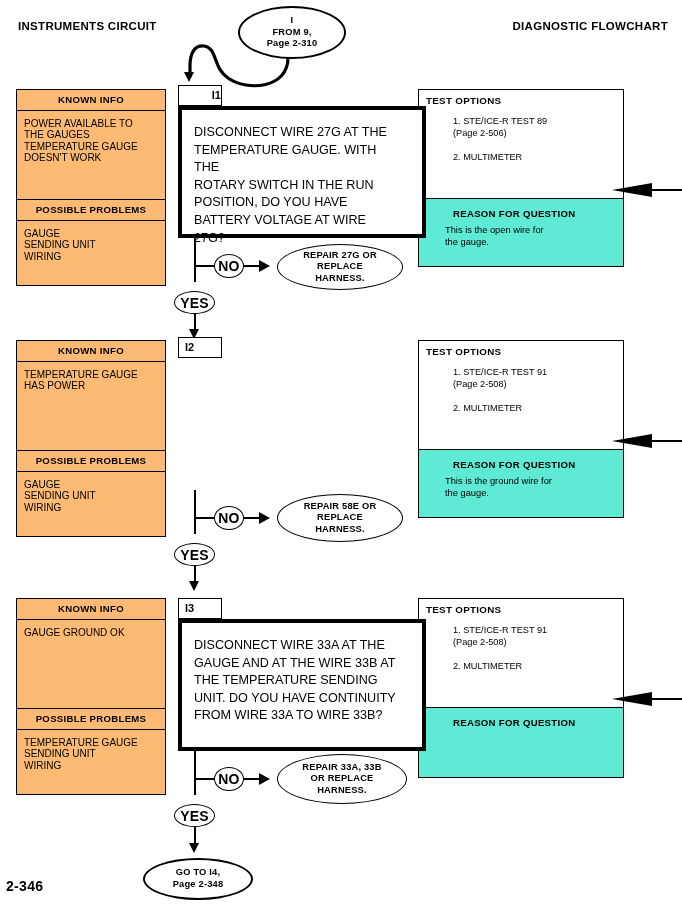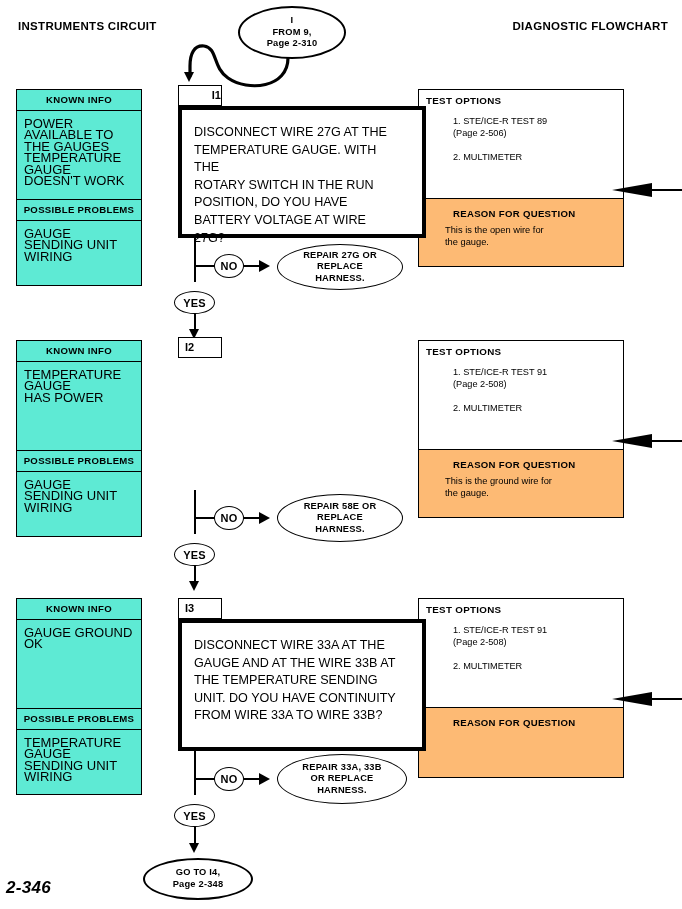--- a/index.html
+++ b/index.html
@@ -28,46 +28,45 @@
     letter-spacing: 0.3px;
     white-space: nowrap;
   }
   #hdr-left  { left: 18px;  top: 20px; }
   #hdr-right { right: 14px; top: 20px; }
 
   #page-number {
     position: absolute;
     left: 6px;
     top: 878px;
-    font-size: 17px;
+    font-size: 14px;
     font-weight: bold;
     letter-spacing: 0.3px;
-    font-style: italic;
   }
 
   
   .info-col {
     position: absolute;
     left: 16px;
-    width: 126px;
+    width: 150px;
     border: 1.3px solid #000;
     box-sizing: border-box;
-    background: #5eead4;
+    background: #fdba74;
   }
   .info-title {
     text-align: center;
     font-size: 9.6px;
     font-weight: bold;
     letter-spacing: 0.3px;
     padding: 4px 2px 5px 2px;
     border-bottom: 1.3px solid #000;
     box-sizing: border-box;
   }
   .info-body {
-    font-size: 13px;
+    font-size: 10px;
     line-height: 11.4px;
     padding: 7px 6px 6px 7px;
     box-sizing: border-box;
     white-space: pre-line;
   }
   .info-sep { border-top: 1.3px solid #000; }
 
   
   .q-tab {
     position: absolute;
@@ -114,21 +113,21 @@
     font-size: 9.2px;
     line-height: 12px;
     padding: 9px 6px 0 34px;
     white-space: pre-line;
   }
   .reason-box {
     position: absolute;
     border: 1.2px solid #000;
     border-top: none;
     box-sizing: border-box;
-    background: #fdba74;
+    background: #5eead4;
     z-index: 2;
   }
   .reason-title {
     font-size: 9.6px;
     font-weight: bold;
     letter-spacing: 0.3px;
     padding: 9px 0 0 34px;
   }
   .reason-body {
     font-size: 9.3px;
@@ -165,21 +164,21 @@
     box-sizing: border-box;
     border: 1.6px solid #000;
     border-radius: 50%;
     background: #fff;
     display: flex;
     align-items: center;
     justify-content: center;
     z-index: 8;
   }
   .tag span {
-    font-size: 11px;
+    font-size: 14px;
     font-weight: bold;
     letter-spacing: 0.2px;
   }
   .tag-no  { width: 30px;  height: 24px; }
   .tag-yes { width: 41px;  height: 23px; }
 
   
   .vline {
     position: absolute;
     width: 2px;

